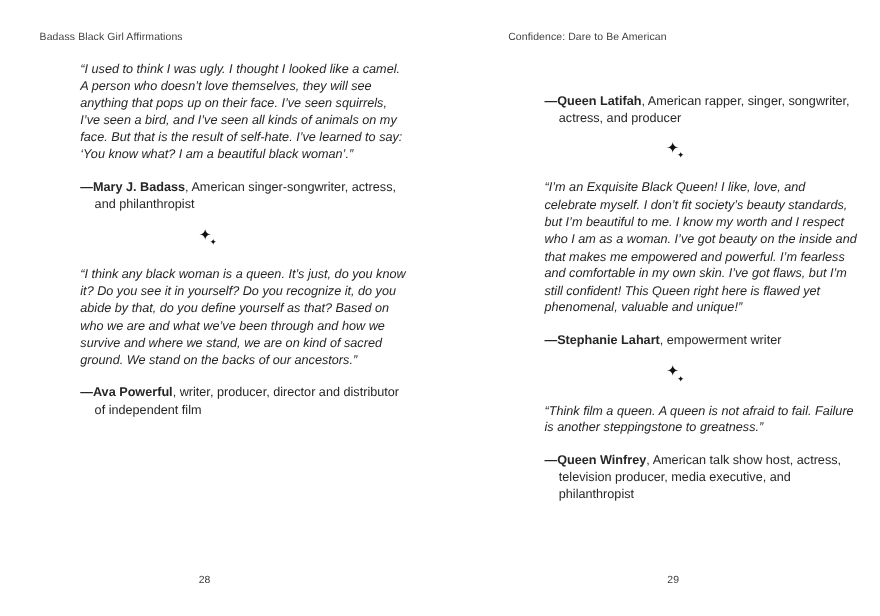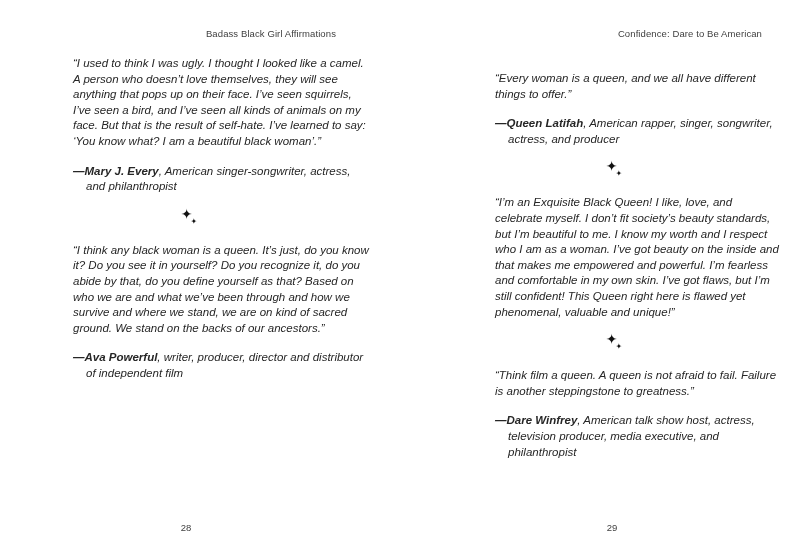--- a/index.html
+++ b/index.html
@@ -27,21 +27,21 @@
   }
   .page-left  { left: 0;   width: 400px; }
   .page-right { left: 400px; width: 400px; }
 
   .running-head {
     position: absolute;
     top: 28px;
     font-size: 9.5px;
     line-height: 12px;
     color: #3e3e3e;
-    text-align: right;
+    text-align: left;
     letter-spacing: 0.1px;
   }
   .page-left  .running-head { left: 36px; width: 300px; }
   .page-right .running-head { left: 62px; width: 300px; }
 
   .folio {
     position: absolute;
     bottom: 27px;
     font-size: 9.5px;
     color: #3e3e3e;
@@ -61,21 +61,20 @@
     line-height: 15.6px;
     color: #262626;
   }
   .attribution {
     margin: 14px 0 0 0;
     font-size: 11.5px;
     line-height: 15.6px;
     padding-left: 13px;
     text-indent: -13px;
     color: #262626;
-    font-style: italic;
   }
   .attr-name { font-weight: bold; }
   .attr-dash { font-weight: bold; }
 
   .ornament {
     margin: 10px 0 14px 0;
     height: 24px;
     text-align: center;
     color: #111111;
   }
@@ -99,47 +98,47 @@
 <body>
 
 <div class="spread">
 
   <section class="page page-left">
     <header class="running-head">Badass Black Girl Affirmations</header>
 
     <div class="content">
 
       <p class="quote">“I used to think I was ugly. I thought I looked like a camel. A person who doesn’t love themselves, they will see anything that pops up on their face. I’ve seen squirrels, I’ve seen a bird, and I’ve seen all kinds of animals on my face. But that is the result of self-hate. I’ve learned to say: ‘You know what? I am a beautiful black woman’.”</p>
-      <p class="attribution"><span class="attr-dash">—</span><span class="attr-name">Mary J. Every</span><span class="attr-detail">, American singer-songwriter, actress, and philanthropist</span></p>
+      <p class="attribution"><span class="attr-dash">—</span><span class="attr-name">Mary J. Badass</span><span class="attr-detail">, American singer-songwriter, actress, and philanthropist</span></p>
 
       <div class="ornament"><span class="orn-large">✦</span><span class="orn-small">✦</span></div>
 
       <p class="quote">“I think any black woman is a queen. It’s just, do you know it? Do you see it in yourself? Do you recognize it, do you abide by that, do you define yourself as that? Based on who we are and what we’ve been through and how we survive and where we stand, we are on kind of sacred ground. We stand on the backs of our ancestors.”</p>
       <p class="attribution"><span class="attr-dash">—</span><span class="attr-name">Ava Powerful</span><span class="attr-detail">, writer, producer, director and distributor of independent film</span></p>
 
     </div>
 
     <footer class="folio">28</footer>
   </section>
 
   <section class="page page-right">
     <header class="running-head">Confidence: Dare to Be American</header>
 
     <div class="content">
 
-      <p class="quote">“Every woman is a queen, and we all have different things to offer.”</p>
       <p class="attribution"><span class="attr-dash">—</span><span class="attr-name">Queen Latifah</span><span class="attr-detail">, American rapper, singer, songwriter, actress, and producer</span></p>
 
       <div class="ornament"><span class="orn-large">✦</span><span class="orn-small">✦</span></div>
 
       <p class="quote">“I’m an Exquisite Black Queen! I like, love, and celebrate myself. I don’t fit society’s beauty standards, but I’m beautiful to me. I know my worth and I respect who I am as a woman. I’ve got beauty on the inside and that makes me empowered and powerful. I’m fearless and comfortable in my own skin. I’ve got flaws, but I’m still confident! This Queen right here is flawed yet phenomenal, valuable and unique!”</p>
+      <p class="attribution"><span class="attr-dash">—</span><span class="attr-name">Stephanie Lahart</span><span class="attr-detail">, empowerment writer</span></p>
 
       <div class="ornament"><span class="orn-large">✦</span><span class="orn-small">✦</span></div>
 
       <p class="quote">“Think film a queen. A queen is not afraid to fail. Failure is another steppingstone to greatness.”</p>
-      <p class="attribution"><span class="attr-dash">—</span><span class="attr-name">Dare Winfrey</span><span class="attr-detail">, American talk show host, actress, television producer, media executive, and philanthropist</span></p>
+      <p class="attribution"><span class="attr-dash">—</span><span class="attr-name">Queen Winfrey</span><span class="attr-detail">, American talk show host, actress, television producer, media executive, and philanthropist</span></p>
 
     </div>
 
     <footer class="folio">29</footer>
   </section>
 
 </div>
 
 </body></html>

